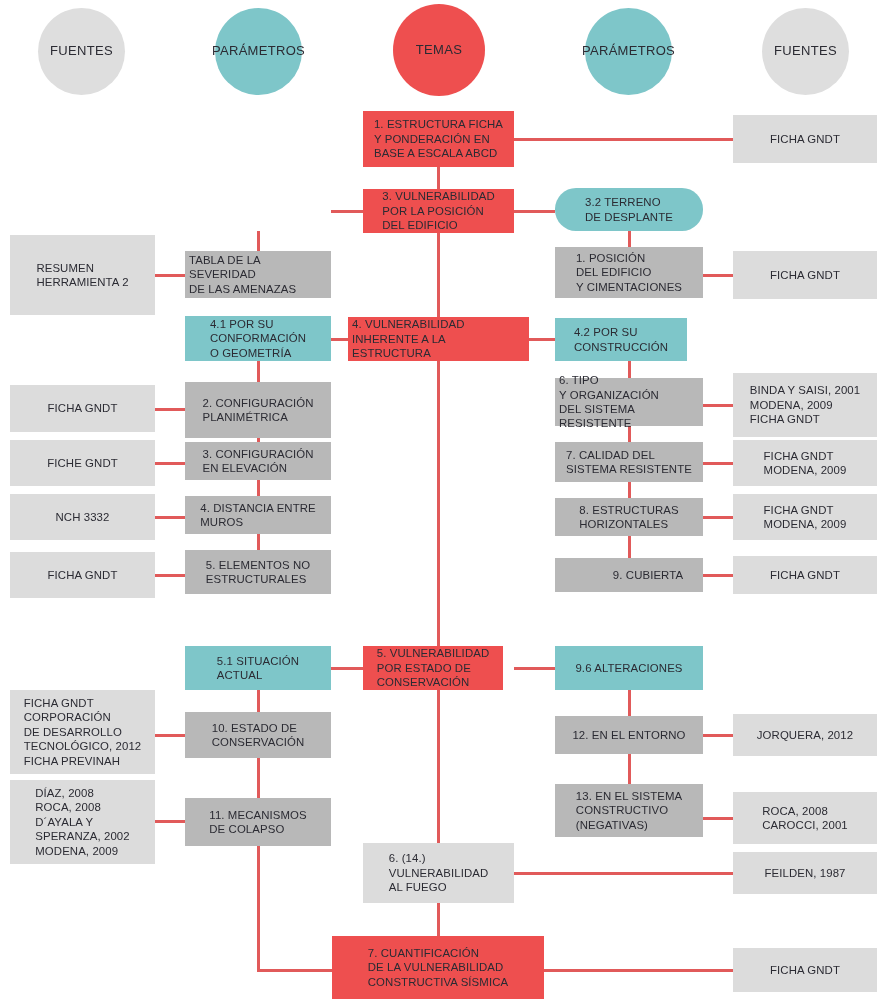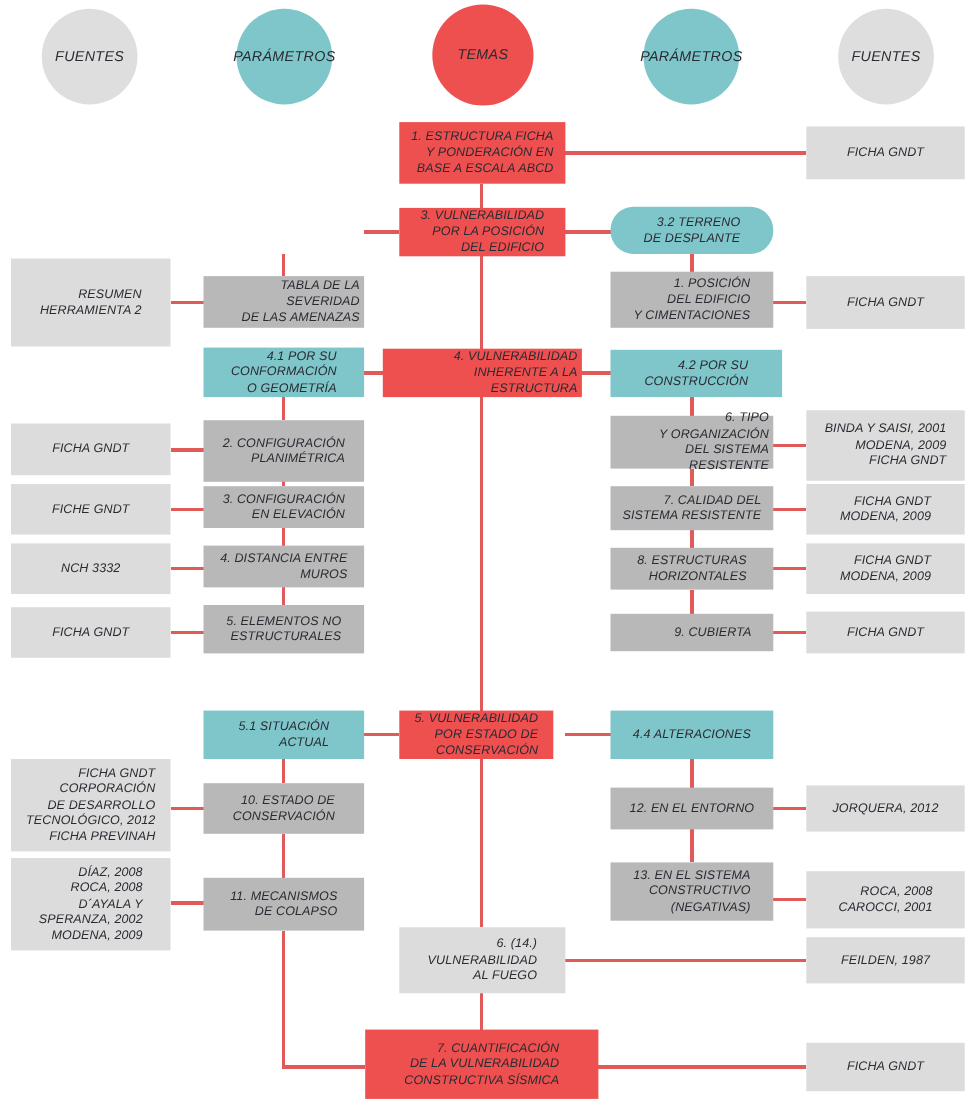--- a/index.html
+++ b/index.html
@@ -24,30 +24,29 @@
     top: 0;
     width: 886px;
     height: 1006px;
     pointer-events: none;
   }
   .node {
     position: absolute;
     display: flex;
     align-items: center;
     justify-content: center;
-    text-align: right;
+    text-align: left;
     box-sizing: border-box;
     padding: 2px 4px;
     color: #2b2b33;
     font-size: 11.4px;
     line-height: 14.4px;
     letter-spacing: 0.1px;
     white-space: pre-line;
     z-index: 2;
-    font-style: italic;
   }
   .circle {
     border-radius: 50%;
     font-size: 13px;
     letter-spacing: 0.3px;
     color: #2b2b33;
   }
   .c-gray   { background: #dedede; }
   .c-teal   { background: #7ec6c9; }
   .c-red    { background: #ee4f4f; }
@@ -161,23 +160,23 @@
 CONSTRUCTIVA SÍSMICA</div>
 
   <div class="node n-teal" style="left:185px; top:316px; width:146px; height:45px;">4.1 POR SU
 CONFORMACIÓN
 O GEOMETRÍA</div>
   <div class="node n-teal" style="left:185px; top:646px; width:146px; height:44px;">5.1 SITUACIÓN
 ACTUAL</div>
 
   <div class="node n-teal" style="left:555px; top:188px; width:148px; height:43px;border-radius:21px;">3.2 TERRENO
 DE DESPLANTE</div>
-  <div class="node n-teal" style="left:555px; top:318px; width:156px; height:43px;">4.2 POR SU
+  <div class="node n-teal" style="left:555px; top:318px; width:132px; height:43px;">4.2 POR SU
 CONSTRUCCIÓN</div>
-  <div class="node n-teal" style="left:555px; top:646px; width:148px; height:44px;">4.4 ALTERACIONES</div>
+  <div class="node n-teal" style="left:555px; top:646px; width:148px; height:44px;">9.6 ALTERACIONES</div>
 
   <div class="node n-gray" style="left:185px; top:251px; width:146px; height:47px;">TABLA DE LA SEVERIDAD
 DE LAS AMENAZAS</div>
   <div class="node n-gray" style="left:185px; top:382px; width:146px; height:56px;">2. CONFIGURACIÓN
 PLANIMÉTRICA</div>
   <div class="node n-gray" style="left:185px; top:442px; width:146px; height:38px;">3. CONFIGURACIÓN
 EN ELEVACIÓN</div>
   <div class="node n-gray" style="left:185px; top:496px; width:146px; height:38px;">4. DISTANCIA ENTRE
 MUROS</div>
   <div class="node n-gray" style="left:185px; top:550px; width:146px; height:44px;">5. ELEMENTOS NO

